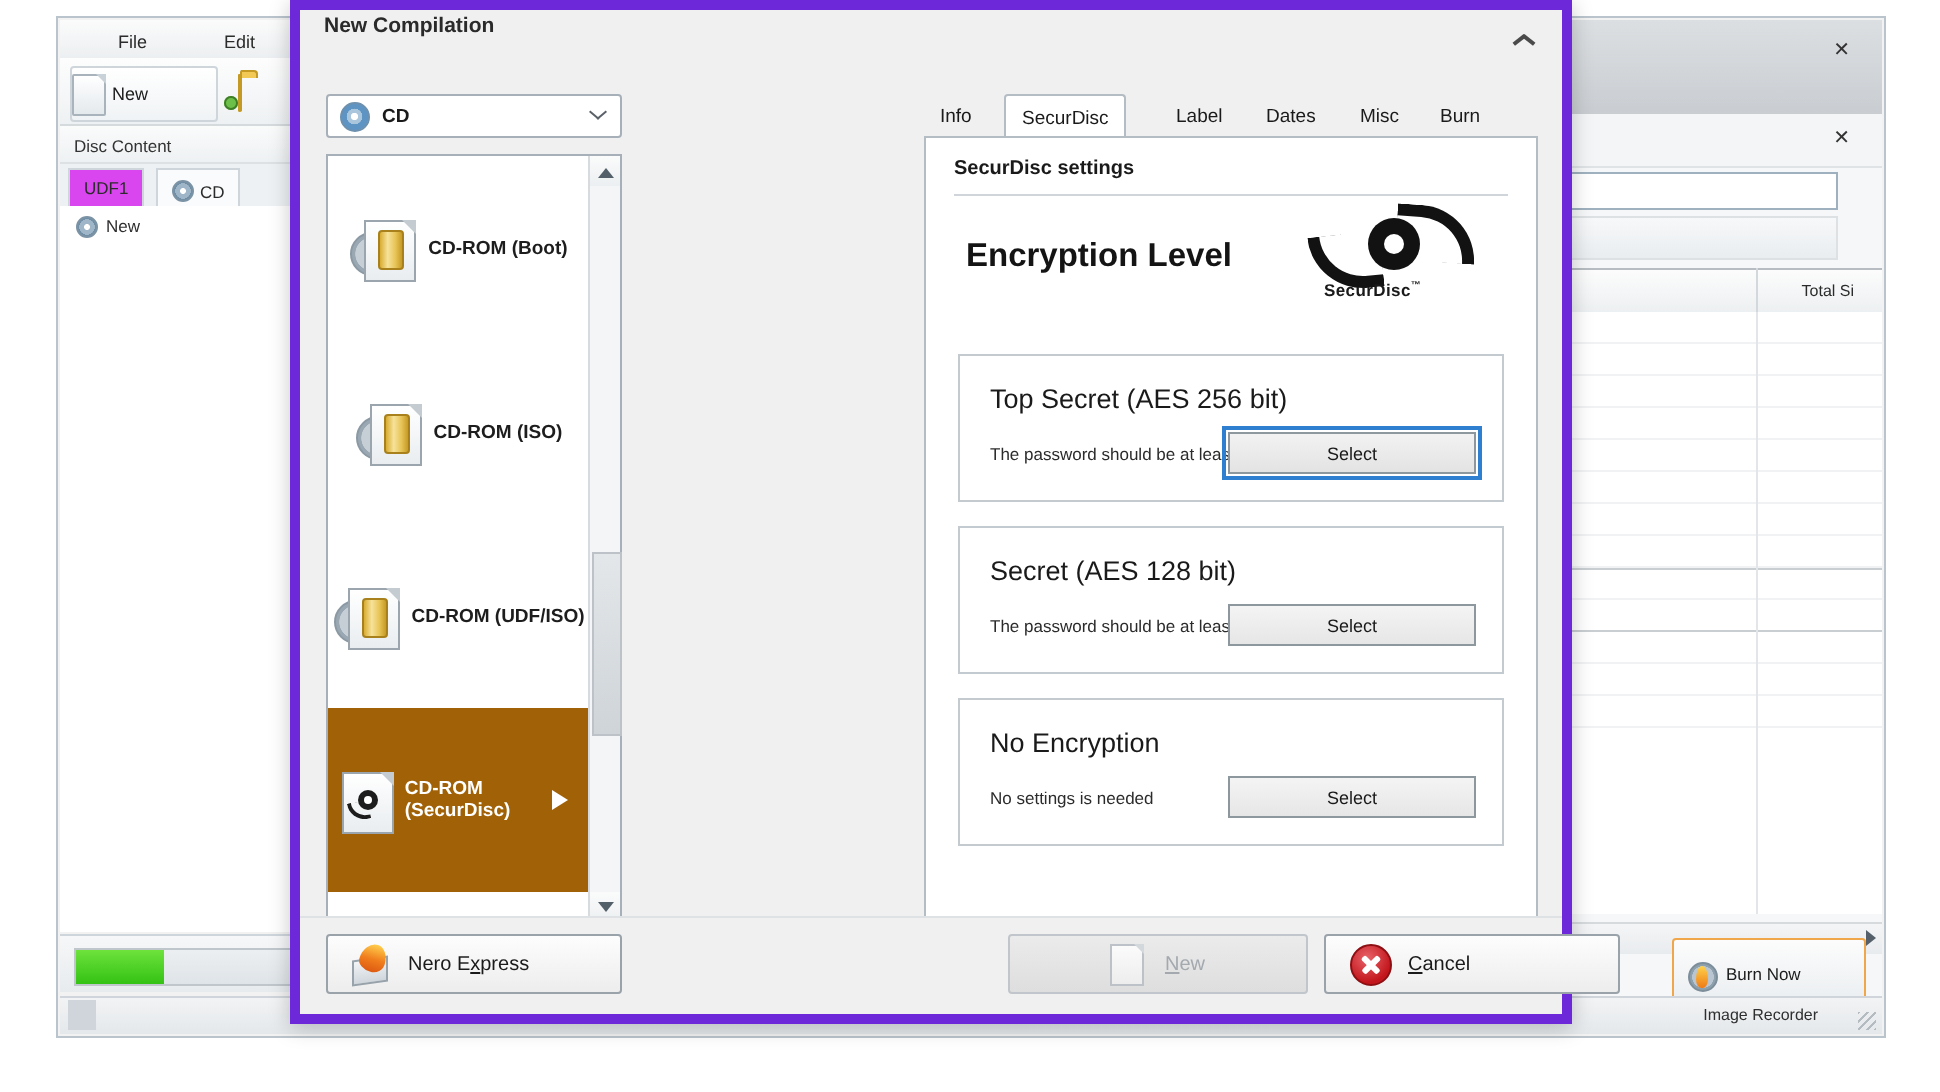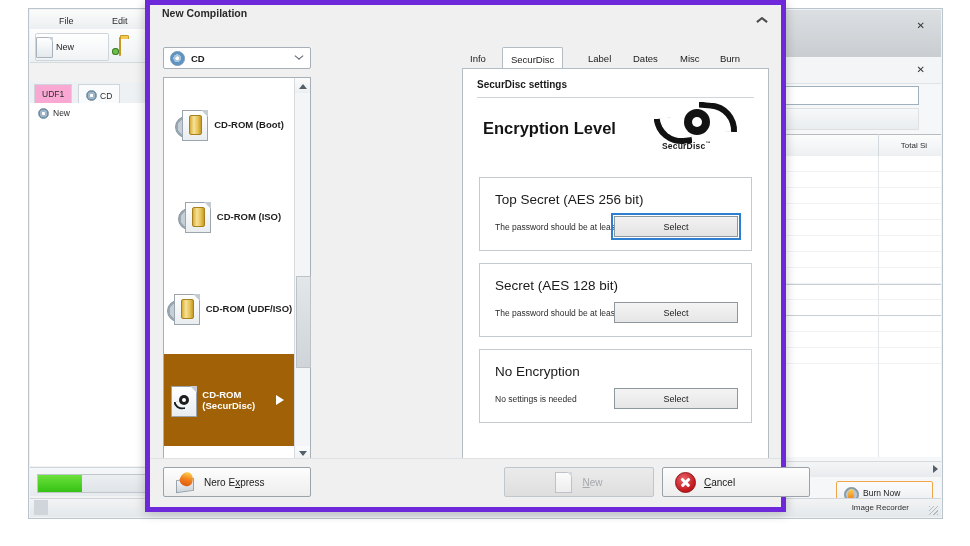--- a/index.html
+++ b/index.html
@@ -47,21 +47,21 @@
   .floppy-ic:after{content:"";position:absolute;left:2px;bottom:0;width:11px;height:6px;background:#dce8f3;}
 
   .disccontent{position:absolute;left:1px;top:54px;width:180px;height:19px;
                background:linear-gradient(#fafbfb,#eef1f3);border-bottom:1px solid #dde1e4;
                font-size:8.5px;color:#333;padding:5px 0 0 7px;box-sizing:border-box;}
 
   .tabstrip{position:absolute;left:1px;top:73px;width:180px;height:21px;
             background:#eef1f3;border-bottom:1px solid #c9d0d6;}
   .btab{position:absolute;top:2px;height:19px;box-sizing:border-box;
         font-size:8.5px;color:#2b2b2b;padding:4px 7px 0 7px;
-        border:1px solid #cfd6db;border-bottom:none;background:#f9a8d4;}
+        border:1px solid #cfd6db;border-bottom:none;background:#d946ef;}
   .btab.sel{background:#fafbfc;}
   .btab.t1{left:4px;}
   .btab.t2{left:48px;display:flex;align-items:center;gap:3px;padding-top:3px;}
 
   .mini-disc{width:9px;height:9px;border-radius:50%;
              background:radial-gradient(circle at 50% 50%,#ffffff 0 22%,#9fb6c8 24% 60%,#6f8ea6 62% 100%);
              border:1px solid #7b93a5;}
 
   .treepane{position:absolute;left:1px;top:94px;width:180px;height:363px;background:#ffffff;
             border-right:1px solid #cfd6db;}
@@ -96,21 +96,21 @@
   .rp-list{position:absolute;left:0;top:146px;right:0;bottom:60px;background:#ffffff;}
   .rp-row{height:16px;font-size:8px;color:#222;padding:3px 0 0 2px;box-sizing:border-box;
           border-bottom:1px solid #f0f2f4;white-space:nowrap;overflow:hidden;}
   .rp-vline{position:absolute;top:0;bottom:0;width:1px;background:#e2e6e9;}
   .rp-hscroll{position:absolute;left:0;right:0;bottom:40px;height:15px;
               background:linear-gradient(#f4f5f6,#e8ebee);border-top:1px solid #d6dadd;}
   .rp-hthumb{position:absolute;left:2px;top:2px;width:108px;height:11px;
              background:linear-gradient(#dfe3e6,#cdd2d6);border:1px solid #bdc3c8;}
   .rp-harrow{position:absolute;right:3px;top:3px;width:0;height:0;
              border-left:5px solid #55606a;border-top:4px solid transparent;border-bottom:4px solid transparent;}
-  .burnnow{position:absolute;right:8px;bottom:12px;width:97px;height:24px;
+  .burnnow{position:absolute;right:8px;bottom:12px;width:97px;height:36px;
            background:linear-gradient(#fcfcfc,#e9edf0);border:1px solid #f0a64a;border-radius:2px;
            display:flex;align-items:center;gap:4px;padding-left:7px;box-sizing:border-box;}
   .burnnow .lbl{font-size:8.5px;color:#1d1d1d;}
   .burn-ic{width:15px;height:15px;position:relative;}
   .burn-ic .d{position:absolute;left:0;top:1px;width:13px;height:13px;border-radius:50%;
               background:radial-gradient(circle,#ffffff 0 20%,#b9c6d1 22% 58%,#8da0ae 60% 100%);
               border:1px solid #7d8e9b;}
   .burn-ic .f{position:absolute;left:4px;top:3px;width:6px;height:11px;
               background:linear-gradient(#ffd24a,#ef7b17);
               border-radius:50% 50% 45% 45%/60% 60% 40% 40%;}
@@ -274,20 +274,21 @@
           <span class="lbl">New</span>
         </div>
         <div class="tb-item" style="left:86px;width:24px;">
           <span class="folder-ic tb-ic" style="left:3px;"></span>
         </div>
         <div class="tb-item" style="left:112px;width:24px;">
           <span class="floppy-ic tb-ic" style="left:3px;"></span>
         </div>
       </div>
 
+      <div class="disccontent">Disc Content</div>
 
       <div class="tabstrip">
         <div class="btab t1">UDF1</div>
         <div class="btab t2 sel">
           <span class="mini-disc"></span>
           <span>CD</span>
         </div>
       </div>
 
       <div class="treepane">

